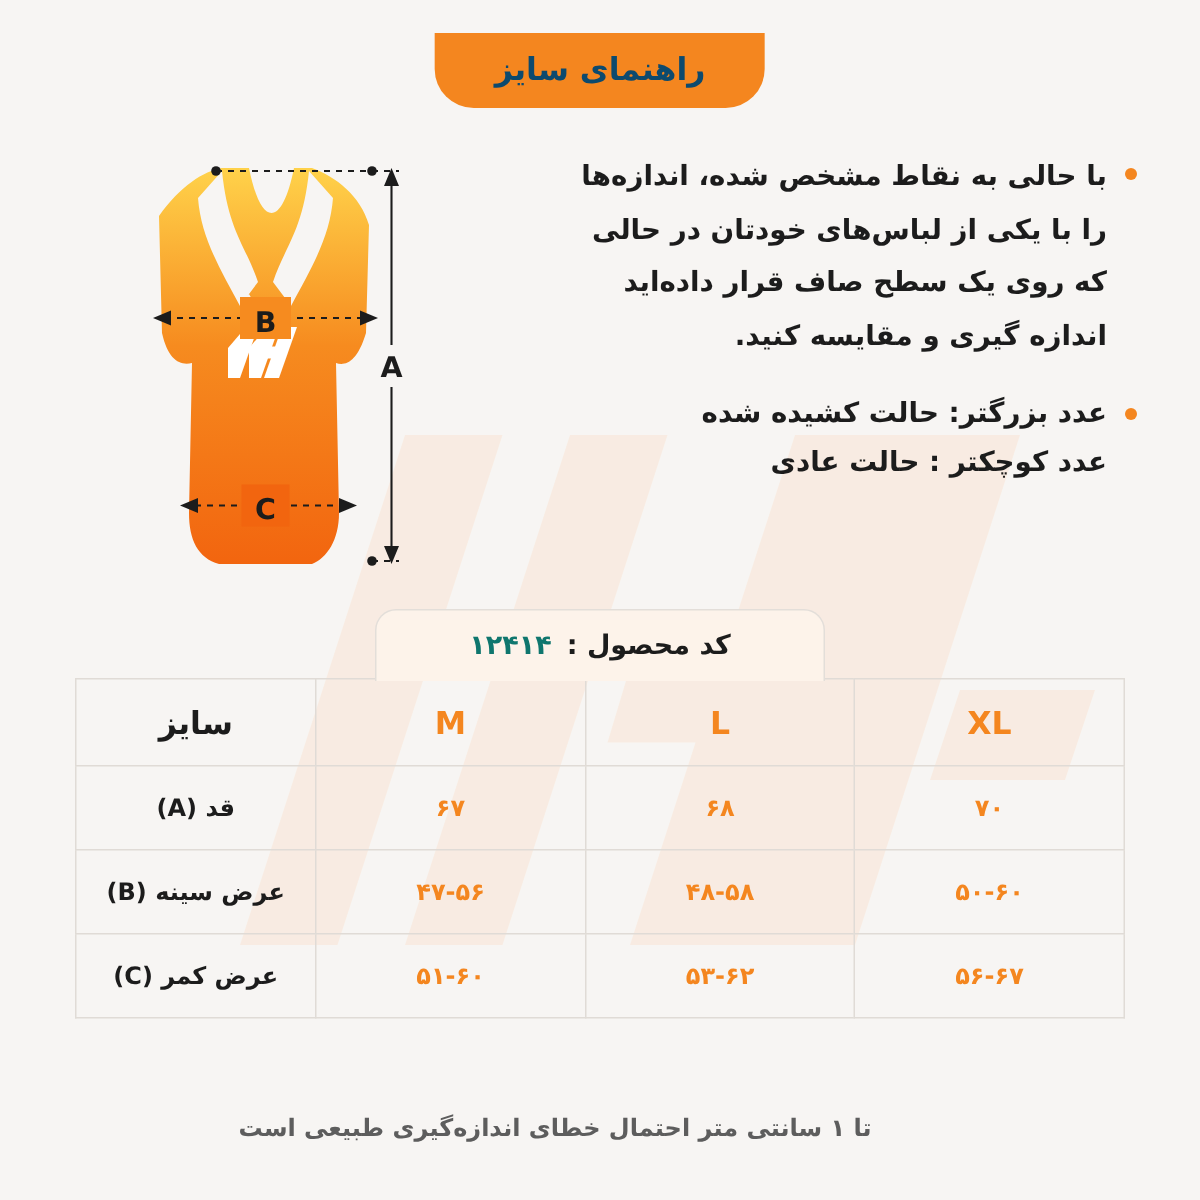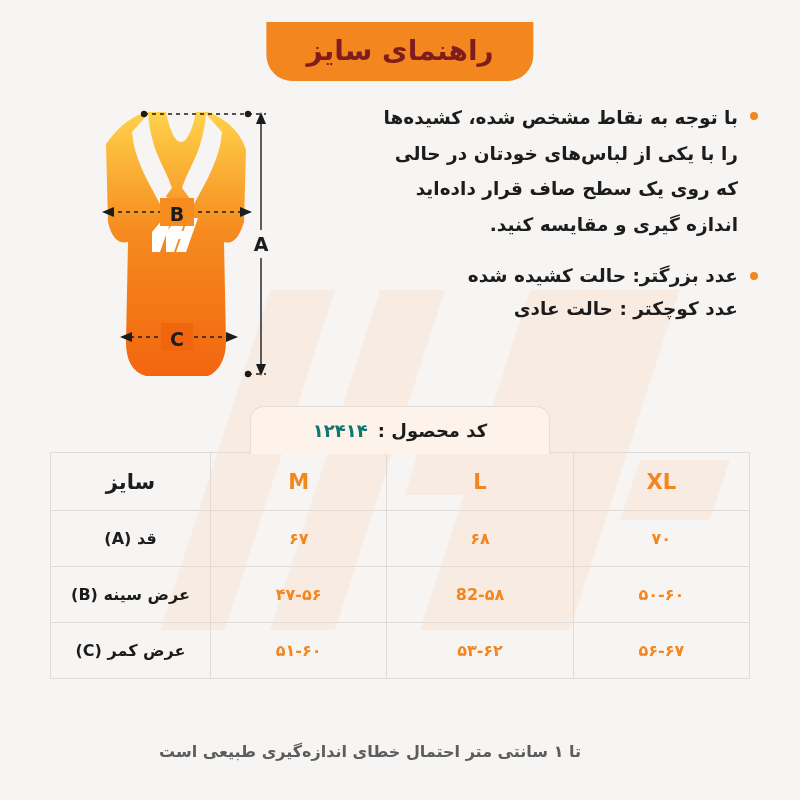--- a/index.html
+++ b/index.html
@@ -31,22 +31,22 @@
     pointer-events: none;
   }
 
   
   .title-pill {
     position: absolute;
     left: 50%;
     transform: translateX(-50%);
     top: 22px;
     background: #f4861f;
-    color: #7f1d1d;
-    font-size: 28px;
+    color: #0c4a6e;
+    font-size: 21px;
     font-weight: bold;
     padding: 12px 40px 14px 40px;
     border-radius: 0 0 26px 26px;
     letter-spacing: 0.2px;
     direction: rtl;
     white-space: nowrap;
   }
 
   
   .top-area {
@@ -258,21 +258,21 @@
         <polygon points="72,245 84,240 84,250" fill="#1c1c1c"></polygon>
         <polygon points="190,245 178,240 178,250" fill="#1c1c1c"></polygon>
         <rect x="113" y="231" width="32" height="28" fill="#f2650f"></rect>
         <text x="129" y="254" font-size="19" font-weight="bold" fill="#1c1c1c" text-anchor="middle" font-family="DejaVu Sans, sans-serif">C</text>
       </svg>
     </div>
 
     <div class="text-col">
       <div class="para">
         <span class="bullet"></span>
-        <span class="line">با توجه به نقاط مشخص شده، کشیده‌ها</span>
+        <span class="line">با حالی به نقاط مشخص شده، اندازه‌ها</span>
         <span class="line">را با یکی از لباس‌های خودتان در حالی</span>
         <span class="line">که روی یک سطح صاف قرار داده‌اید</span>
         <span class="line">اندازه گیری و مقایسه کنید.</span>
       </div>
       <div class="para second">
         <span class="bullet"></span>
         <span class="line">عدد بزرگتر: حالت کشیده شده</span>
         <span class="line">عدد کوچکتر : حالت عادی</span>
       </div>
     </div>
@@ -295,21 +295,21 @@
       </thead>
       <tbody>
         <tr>
           <td class="val">۷۰</td>
           <td class="val">۶۸</td>
           <td class="val">۶۷</td>
           <td class="label-col">قد (A)</td>
         </tr>
         <tr>
           <td class="val">۵۰-۶۰</td>
-          <td class="val">82-۵۸</td>
+          <td class="val">۴۸-۵۸</td>
           <td class="val">۴۷-۵۶</td>
           <td class="label-col">عرض سینه (B)</td>
         </tr>
         <tr>
           <td class="val">۵۶-۶۷</td>
           <td class="val">۵۳-۶۲</td>
           <td class="val">۵۱-۶۰</td>
           <td class="label-col">عرض کمر (C)</td>
         </tr>
       </tbody>

